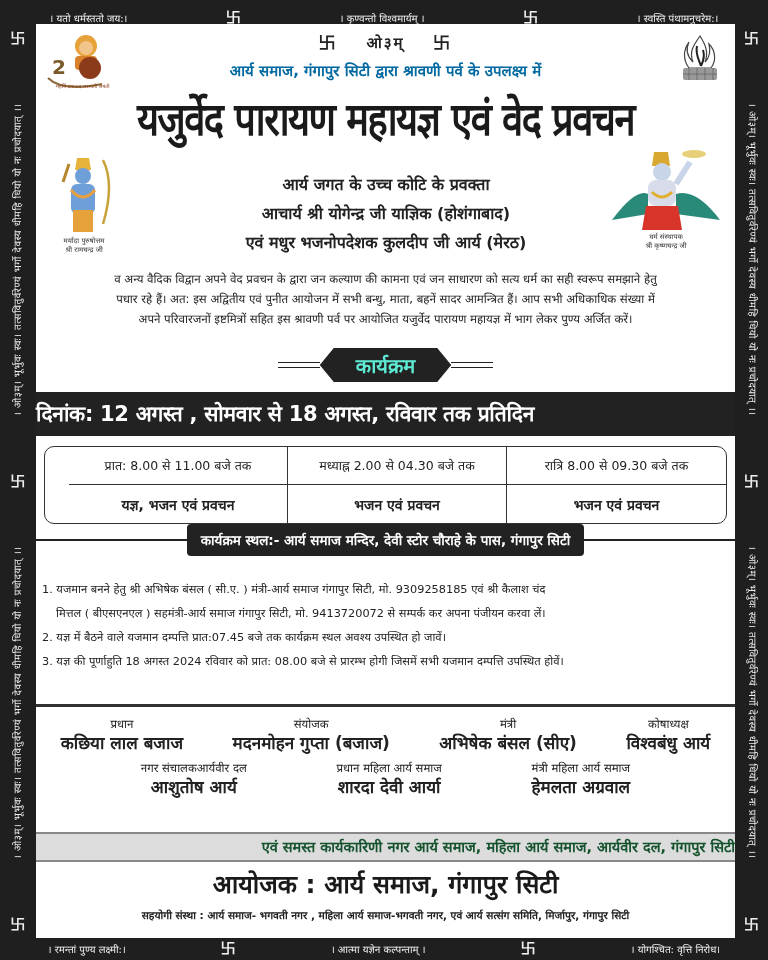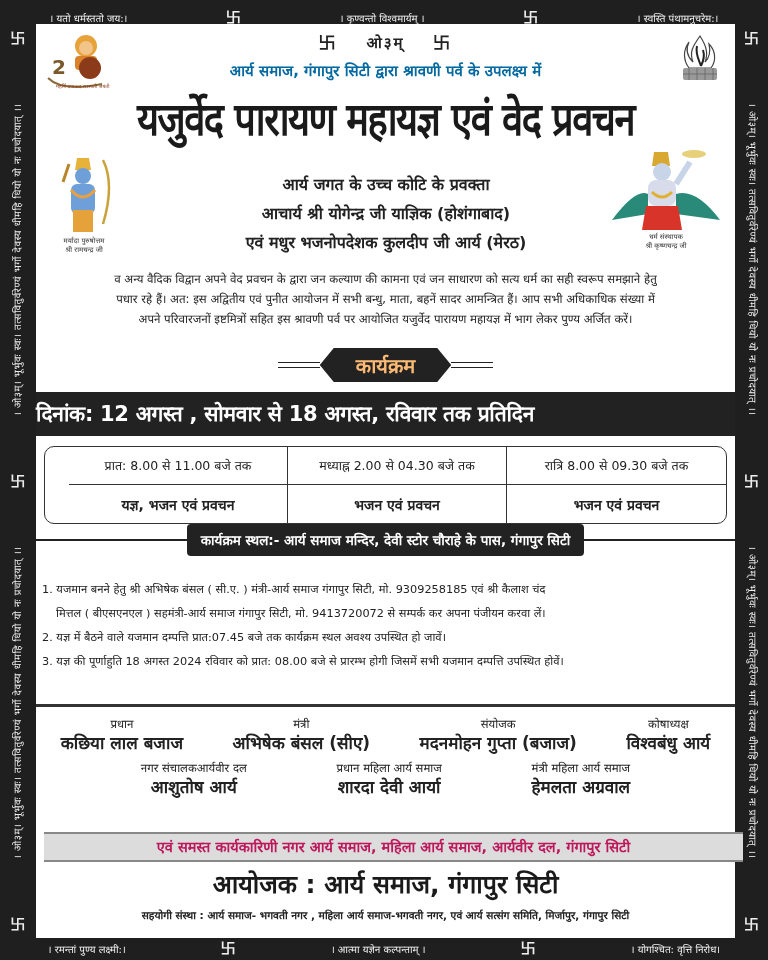--- a/index.html
+++ b/index.html
@@ -74,21 +74,21 @@
     position: absolute; top: 245px; left: 8px; width: 683px; text-align: center;
     font-size: 11.6px; line-height: 20px; color: #222;
   }
 
   .program-badge {
     position: absolute; top: 324px; left: 0; width: 100%; height: 34px;
     display: flex; align-items: center; justify-content: center;
   }
   .badge-line { width: 42px; height: 6px; border-top: 1.5px solid #222; border-bottom: 1.5px solid #222; }
   .badge-body {
-    background: #222; color: #fdba74; font-size: 20px; font-weight: bold; height: 28px;
+    background: #222; color: #5eead4; font-size: 20px; font-weight: bold; height: 28px;
     padding: 17px 36px; display: flex; align-items: center;
     clip-path: polygon(14px 0, calc(100% - 14px) 0, 100% 50%, calc(100% - 14px) 100%, 14px 100%, 0 50%);
   }
 
   .date-bar {
     position: absolute; top: 368px; left: 0; width: 100%; height: 44px; background: #222;
     color: #fff; font-size: 21px; font-weight: bold; line-height: 44px;
     letter-spacing: -0.3px;
   }
 
@@ -126,23 +126,23 @@
   .officers {
     position: absolute; top: 692px; left: 0; width: 100%;
   }
   .off-row { display: flex; justify-content: space-around; }
   .off { text-align: center; color: #222; }
   .off-role { font-size: 11.5px; line-height: 16px; }
   .off-name { font-size: 17px; font-weight: bold; line-height: 22px; }
   .off-row.r2 { margin-top: 6px; padding: 0 60px; }
 
   .members-bar {
-    position: absolute; top: 808px; left: 8px; width: 100%; height: 30px; background: #dcdcdc;
-    border-top: 2px solid #888; border-bottom: 2px solid #888; text-align: center;
-    font-size: 14.5px; font-weight: bold; line-height: 26px; color: #be185d;
+    position: absolute; top: 808px; left: 0; width: 100%; height: 30px; background: #dcdcdc;
+    border-top: 2px solid #888; border-bottom: 2px solid #888; text-align: right;
+    font-size: 14.5px; font-weight: bold; line-height: 26px; color: #14532d;
   }
 
   .organizer {
     position: absolute; top: 842px; left: 0; width: 100%; text-align: center;
     font-size: 25px; font-weight: bold; color: #1a1a1a;
   }
   .supporters {
     position: absolute; top: 884px; left: 0; width: 100%; text-align: center;
     font-size: 10.5px; font-weight: bold; color: #222;
   }
@@ -279,26 +279,26 @@
 
   <div class="divider-thick"></div>
 
   <div class="officers">
     <div class="off-row">
       <div class="off">
         <div class="off-role">प्रधान</div>
         <div class="off-name">कछिया लाल बजाज</div>
       </div>
       <div class="off">
+        <div class="off-role">संयोजक</div>
+        <div class="off-name">मदनमोहन गुप्ता (बजाज)</div>
+      </div>
+      <div class="off">
         <div class="off-role">मंत्री</div>
         <div class="off-name">अभिषेक बंसल (सीए)</div>
-      </div>
-      <div class="off">
-        <div class="off-role">संयोजक</div>
-        <div class="off-name">मदनमोहन गुप्ता (बजाज)</div>
       </div>
       <div class="off">
         <div class="off-role">कोषाध्यक्ष</div>
         <div class="off-name">विश्वबंधु आर्य</div>
       </div>
     </div>
     <div class="off-row r2">
       <div class="off">
         <div class="off-role">नगर संचालकआर्यवीर दल</div>
         <div class="off-name">आशुतोष आर्य</div>

